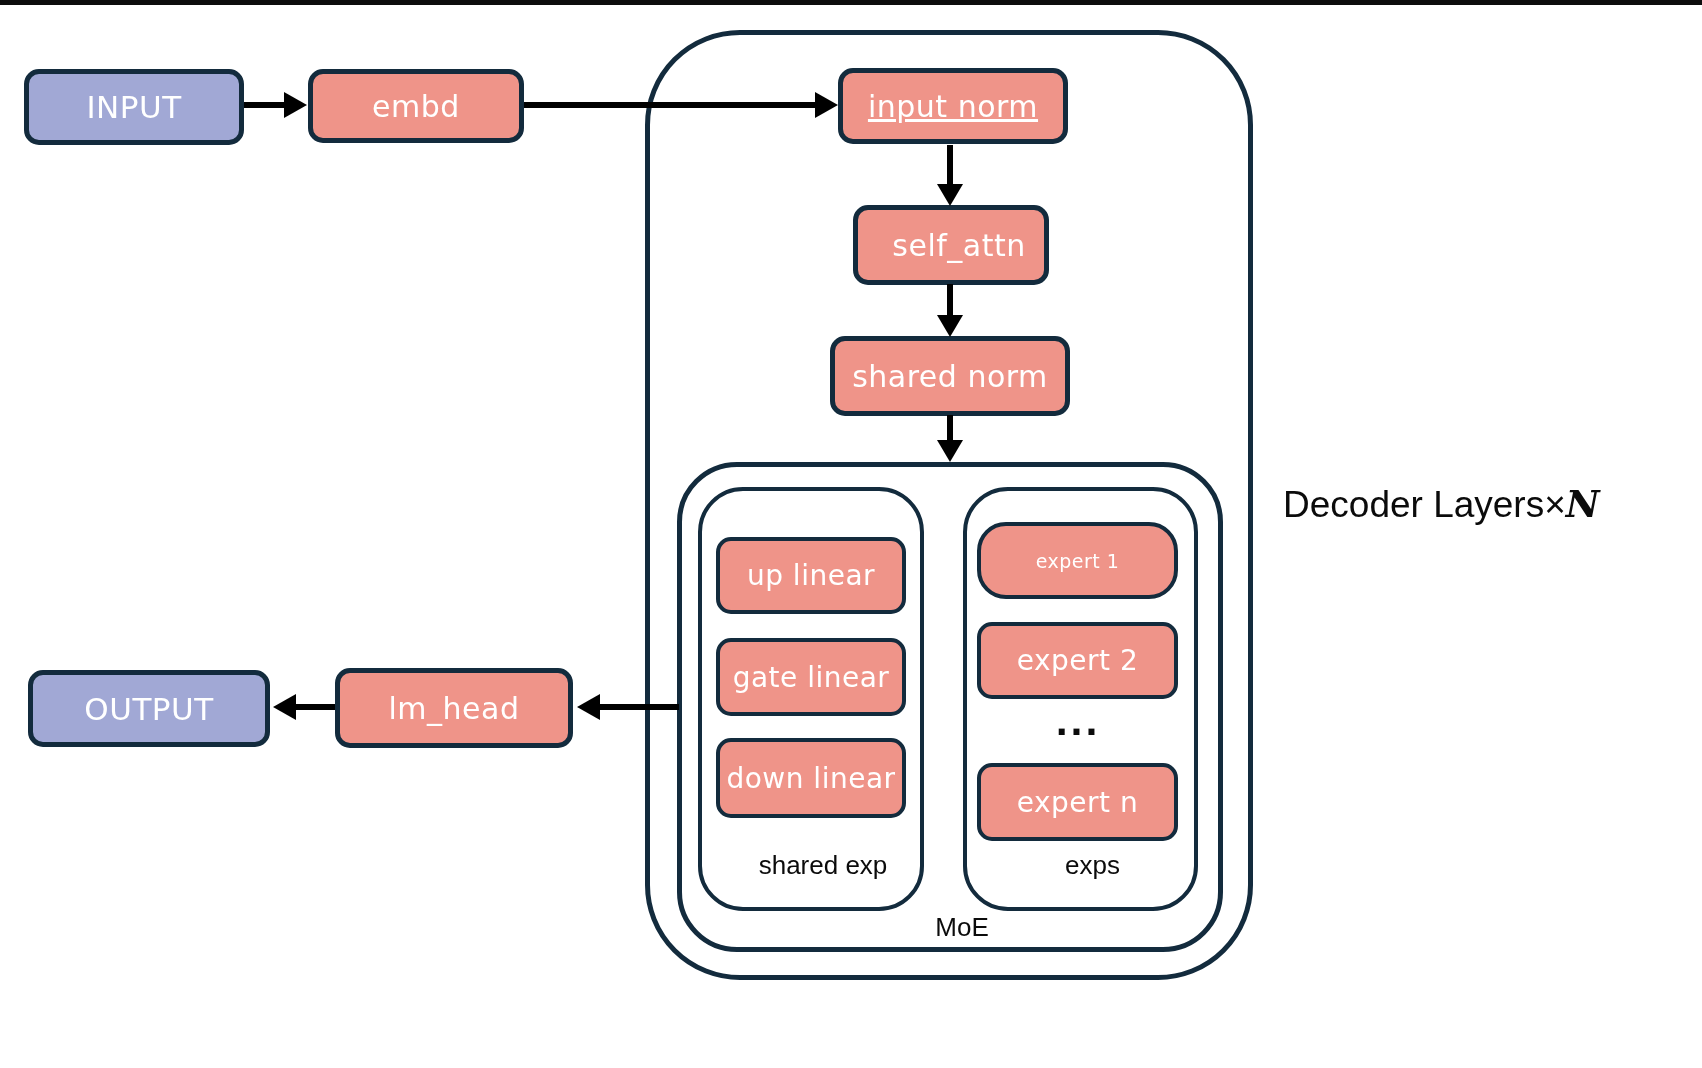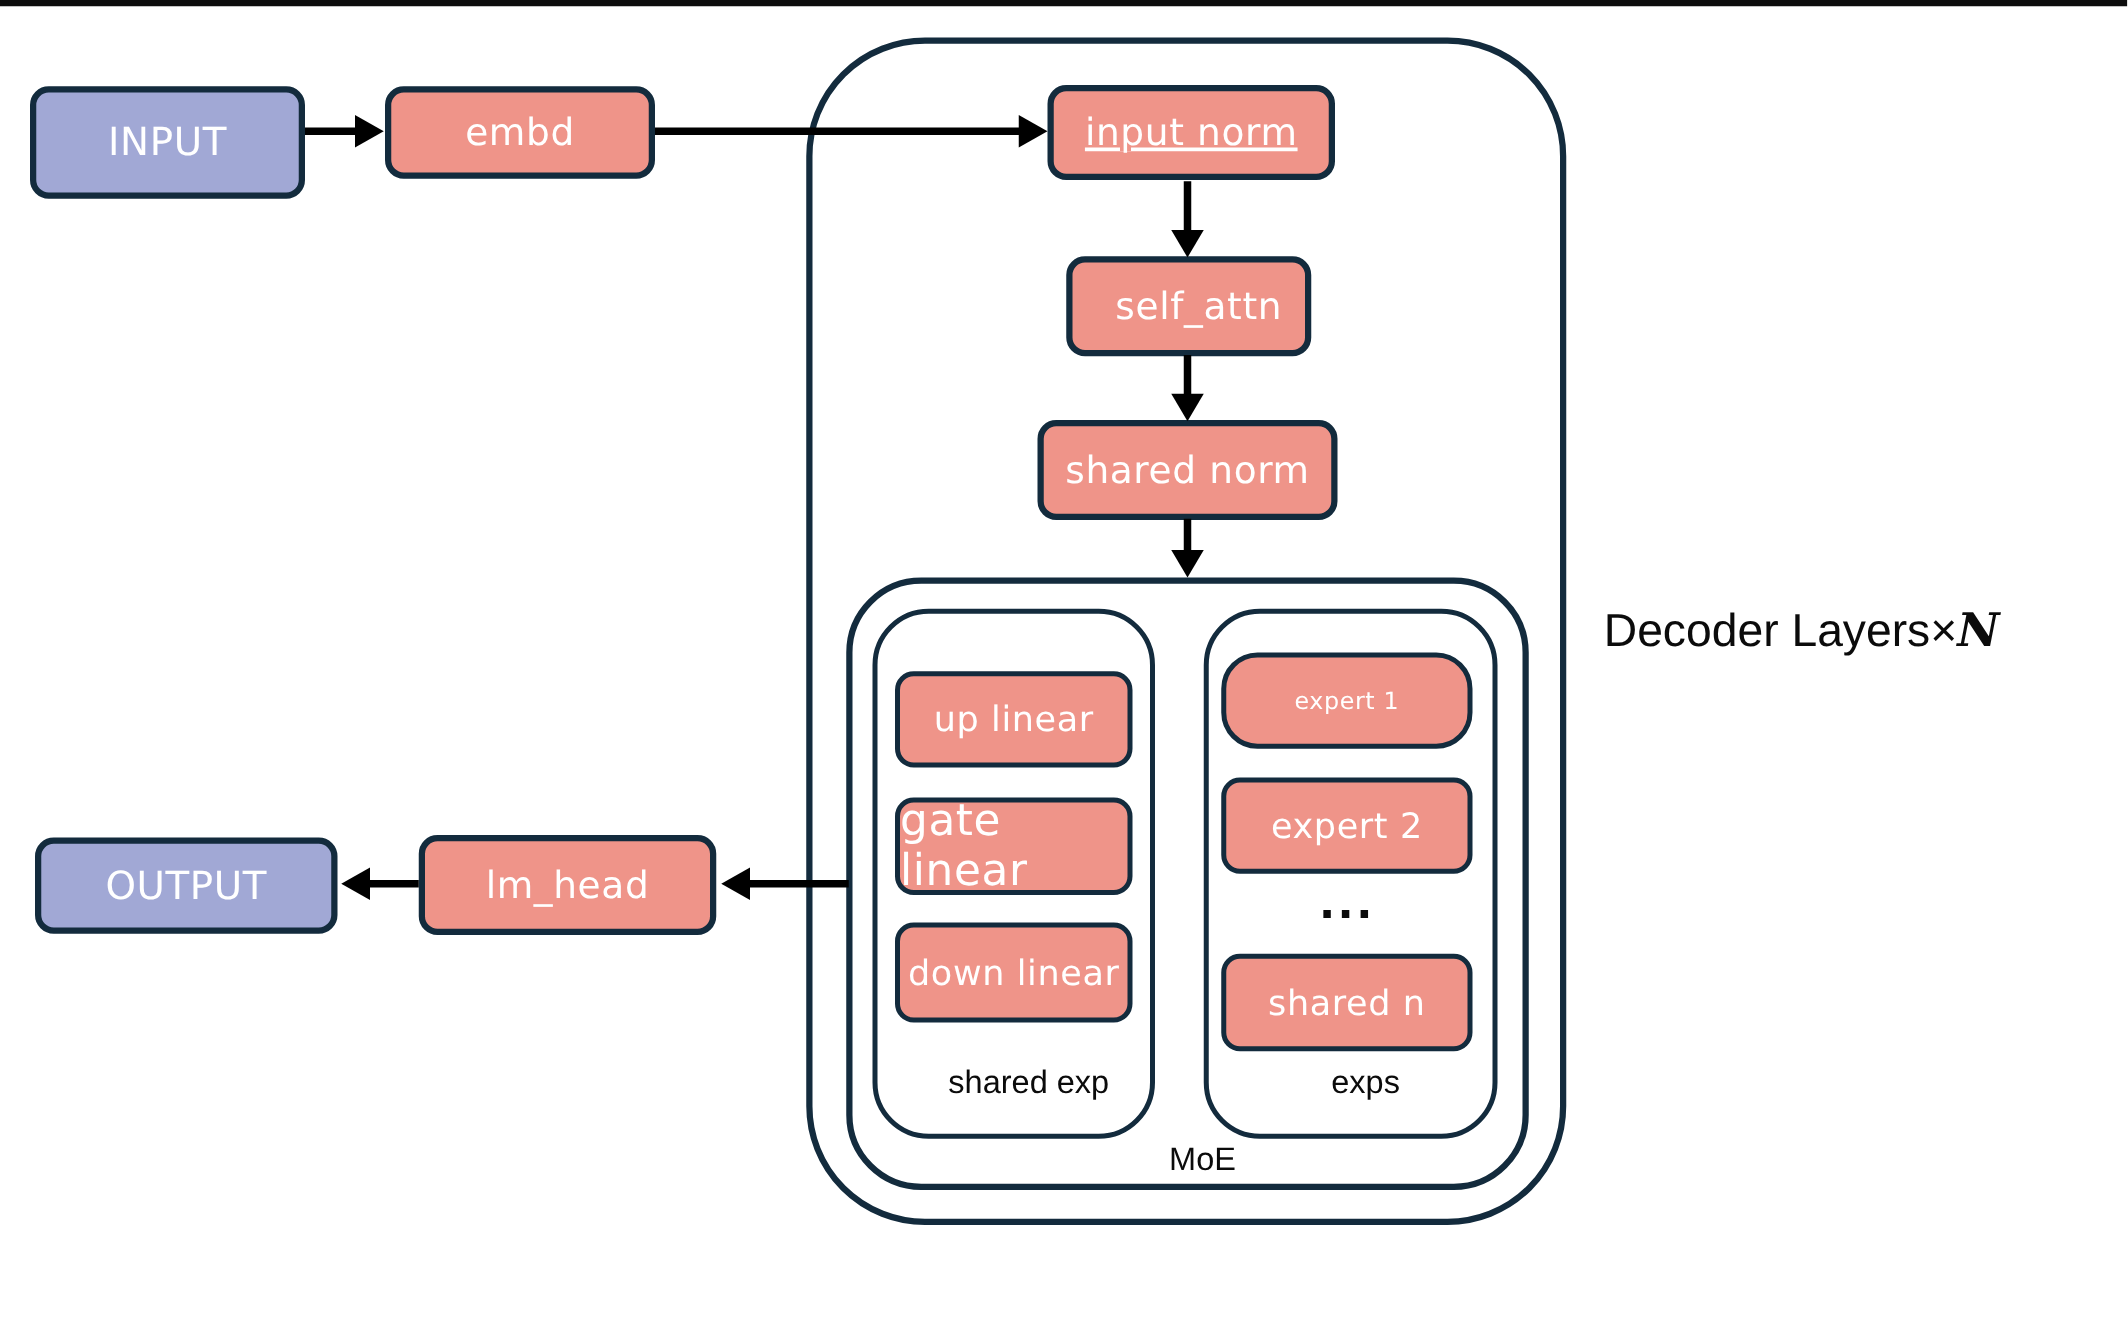--- a/index.html
+++ b/index.html
@@ -28,27 +28,27 @@
     border:5px solid #132b3d;background:transparent;
   }
   .container .c-label{
     position:absolute;left:0;right:0;text-align:center;
     color:#0b0b0b;font-size:26px;
     font-family:"Liberation Sans",sans-serif;
     padding-left:24px;
   }
 
   
-  .n-input      {left:24px;  top:69px;  width:220px; height:90px;}
+  .n-input      {left:24px;  top:69px;  width:220px; height:76px;}
   .n-embd       {left:308px; top:69px;  width:216px; height:74px;}
   .n-inputnorm  {left:838px; top:68px;  width:230px; height:76px;text-decoration:underline;}
   .n-selfattn   {left:853px; top:205px; width:196px; height:80px;padding-left:16px;}
   .n-outputnorm {left:830px; top:336px; width:240px; height:80px;}
   .n-up         {left:716px; top:537px; width:190px; height:77px; border-width:4px;font-size:28px;}
-  .n-gate       {left:716px; top:638px; width:190px; height:78px; border-width:4px;font-size:35px;}
+  .n-gate       {left:716px; top:638px; width:190px; height:78px; border-width:4px;font-size:28px;}
   .n-down       {left:716px; top:738px; width:190px; height:80px; border-width:4px;font-size:28px;}
   .n-e1         {left:977px; top:522px; width:201px; height:77px; border-width:4px;font-size:19px;border-radius:29px;}
   .n-e2         {left:977px; top:622px; width:201px; height:77px; border-width:4px;font-size:28px;}
   .n-en         {left:977px; top:763px; width:201px; height:78px; border-width:4px;font-size:28px;}
   .n-lmhead     {left:335px; top:668px; width:238px; height:80px;}
   .n-output     {left:28px;  top:670px; width:242px; height:77px;}
 
   .c-decoder {left:645px; top:30px;  width:608px; height:950px; border-radius:95px; z-index:0;}
   .c-moe     {left:677px; top:462px; width:546px; height:490px; border-radius:60px; z-index:1;}
   .c-shared  {left:698px; top:487px; width:226px; height:424px; border-radius:45px; border-width:4px; z-index:2;}
@@ -105,21 +105,21 @@
   <div class="node salmon n-embd">embd</div>
   <div class="node salmon n-inputnorm">input norm</div>
   <div class="node salmon n-selfattn">self_attn</div>
   <div class="node salmon n-outputnorm">shared norm</div>
   <div class="node salmon n-up">up linear</div>
   <div class="node salmon n-gate">gate linear</div>
   <div class="node salmon n-down">down linear</div>
   <div class="node salmon n-e1">expert 1</div>
   <div class="node salmon n-e2">expert 2</div>
   <div class="dots">...</div>
-  <div class="node salmon n-en">shared n</div>
+  <div class="node salmon n-en">expert n</div>
   <div class="node salmon n-lmhead">lm_head</div>
   <div class="node purple n-output">OUTPUT</div>
 
   <div class="decoder-title">
     <span>Decoder Layers×</span><span class="nvar">N</span>
   </div>
 
   <div class="aline" style="left:244px;top:102px;width:42px;height:6px;"></div>
   <div class="ahead right" style="left:284px;top:92px;"></div>
 

